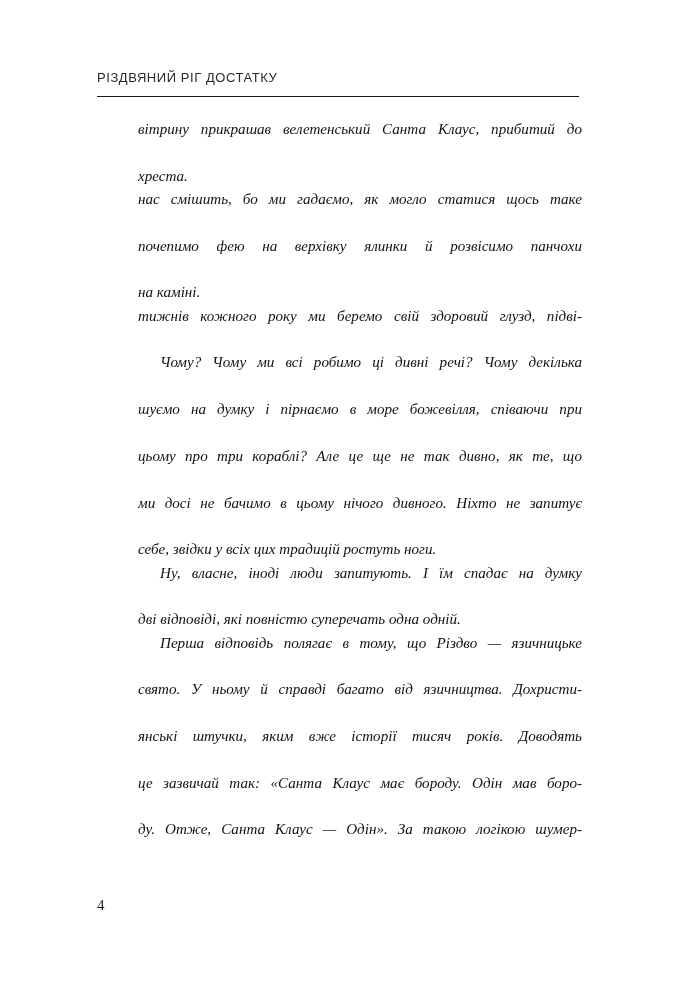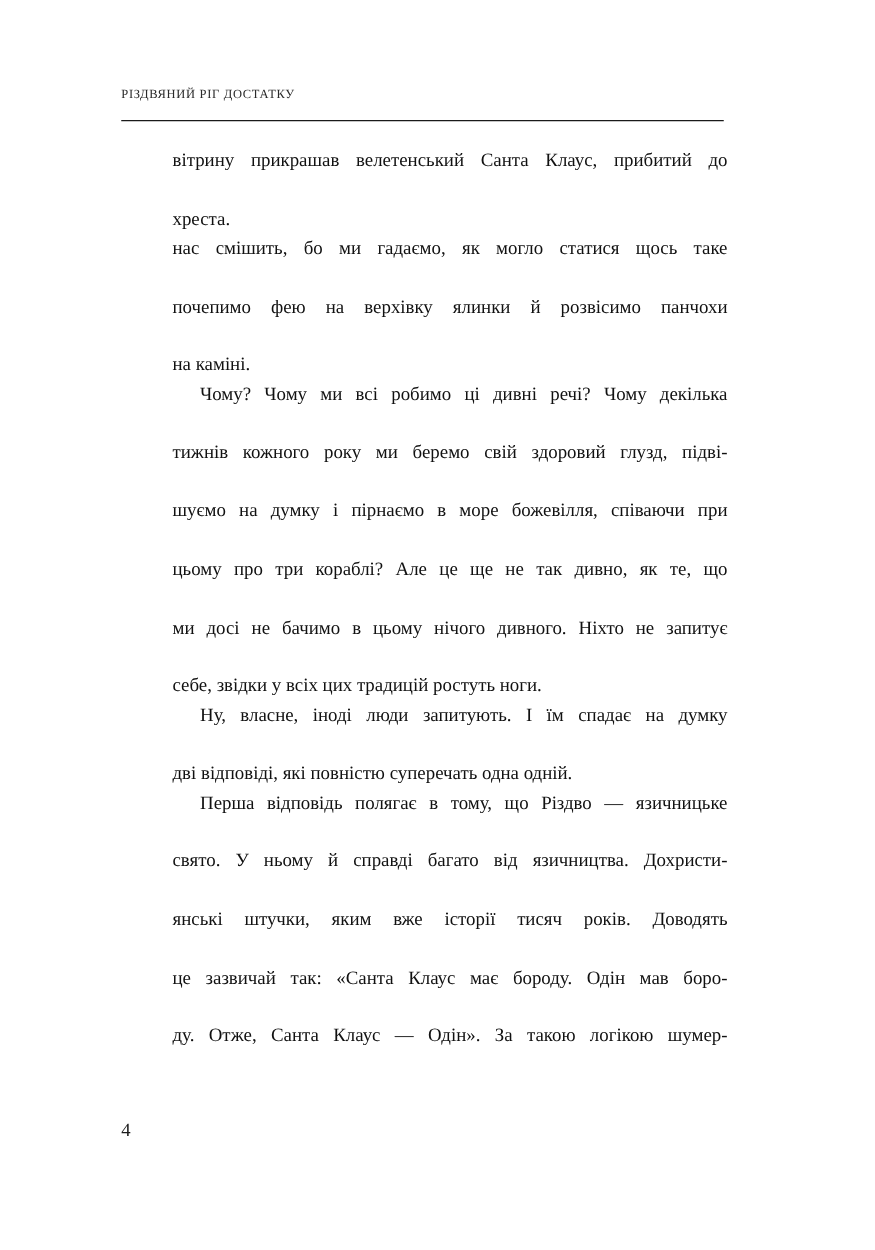--- a/index.html
+++ b/index.html
@@ -18,22 +18,22 @@
     color: #111111;
     -webkit-font-smoothing: antialiased;
   }
 
   
   .running-head {
     position: absolute;
     left: 97px;
     top: 70px;
     width: 482px;
-    font-family: Liberation Serif, serif;
-    font-size: 10px;
+    font-family: Liberation Sans, sans-serif;
+    font-size: 13px;
     letter-spacing: 0.55px;
     color: #2a2a2a;
     text-transform: uppercase;
     white-space: nowrap;
   }
   .head-rule {
     position: absolute;
     left: 97px;
     top: 96px;
     width: 482px;
@@ -49,20 +49,21 @@
     width: 444px;
     font-size: 15.1px;
     line-height: 23.35px;
     text-align: justify;
     text-justify: inter-word;
     color: #111111;
   }
   .textblock p {
     margin: 0;
     text-indent: 0;
+    font-style: italic;
   }
   
   .ln {
     display: block;
     text-align: justify;
     white-space: pre-wrap;
   }
   .ln::after {
     content: "";
     display: inline-block;
@@ -94,22 +95,22 @@
       <p>
         <span class="ln">вітрину прикрашав велетенський Санта Клаус, прибитий до</span>
         <span class="ln last">хреста.</span>
       </p>
       <p>
         <span class="ln">нас смішить, бо ми гадаємо, як могло статися щось таке</span>
         <span class="ln">почепимо фею на верхівку ялинки й розвісимо панчохи</span>
         <span class="ln last">на каміні.</span>
       </p>
       <p>
+        <span class="ln">тижнів кожного року ми беремо свій здоровий глузд, підві-</span>
         <span class="ln first">Чому? Чому ми всі робимо ці дивні речі? Чому декілька</span>
-        <span class="ln">тижнів кожного року ми беремо свій здоровий глузд, підві-</span>
         <span class="ln">шуємо на думку і пірнаємо в море божевілля, співаючи при</span>
         <span class="ln">цьому про три кораблі? Але це ще не так дивно, як те, що</span>
         <span class="ln">ми досі не бачимо в цьому нічого дивного. Ніхто не запитує</span>
         <span class="ln last">себе, звідки у всіх цих традицій ростуть ноги.</span>
       </p>
       <p>
         <span class="ln first">Ну, власне, іноді люди запитують. І їм спадає на думку</span>
         <span class="ln last">дві відповіді, які повністю суперечать одна одній.</span>
       </p>
       <p>

